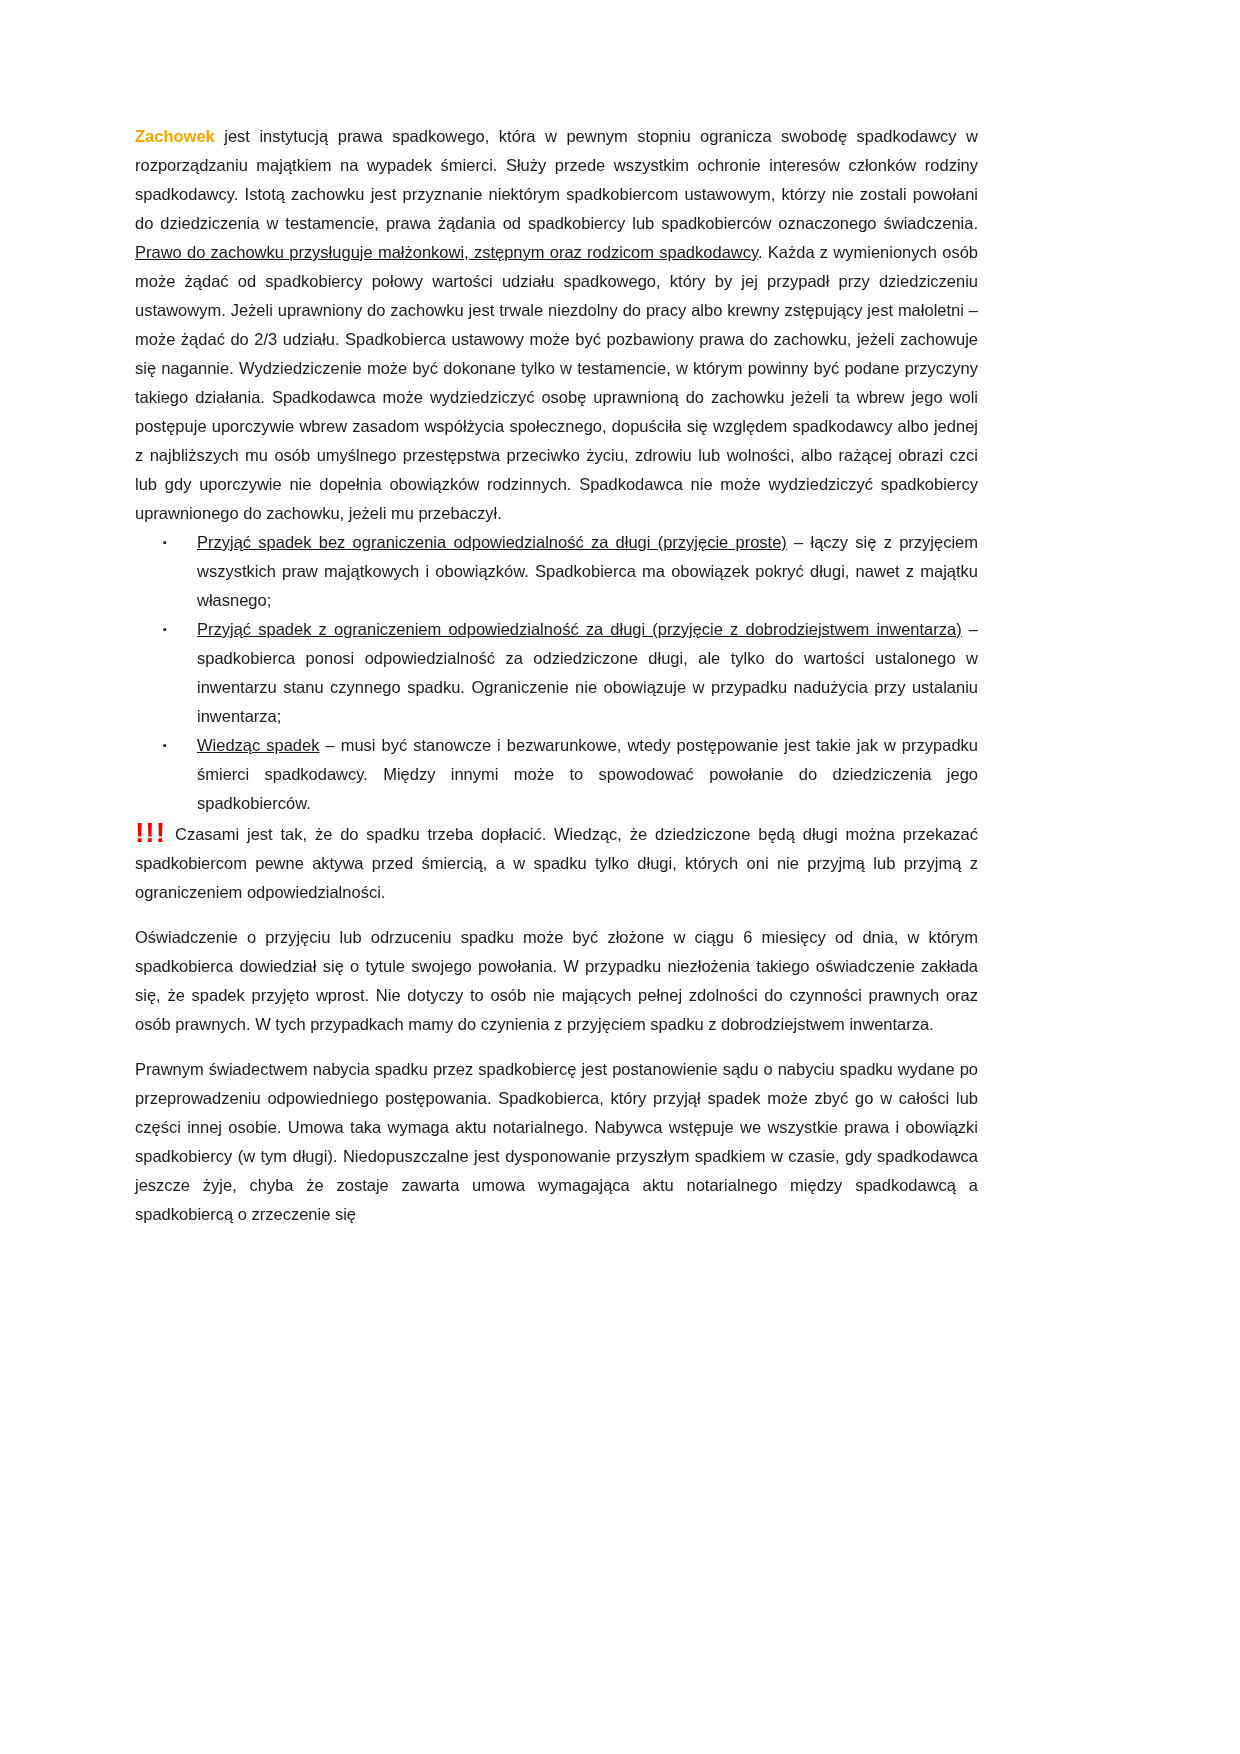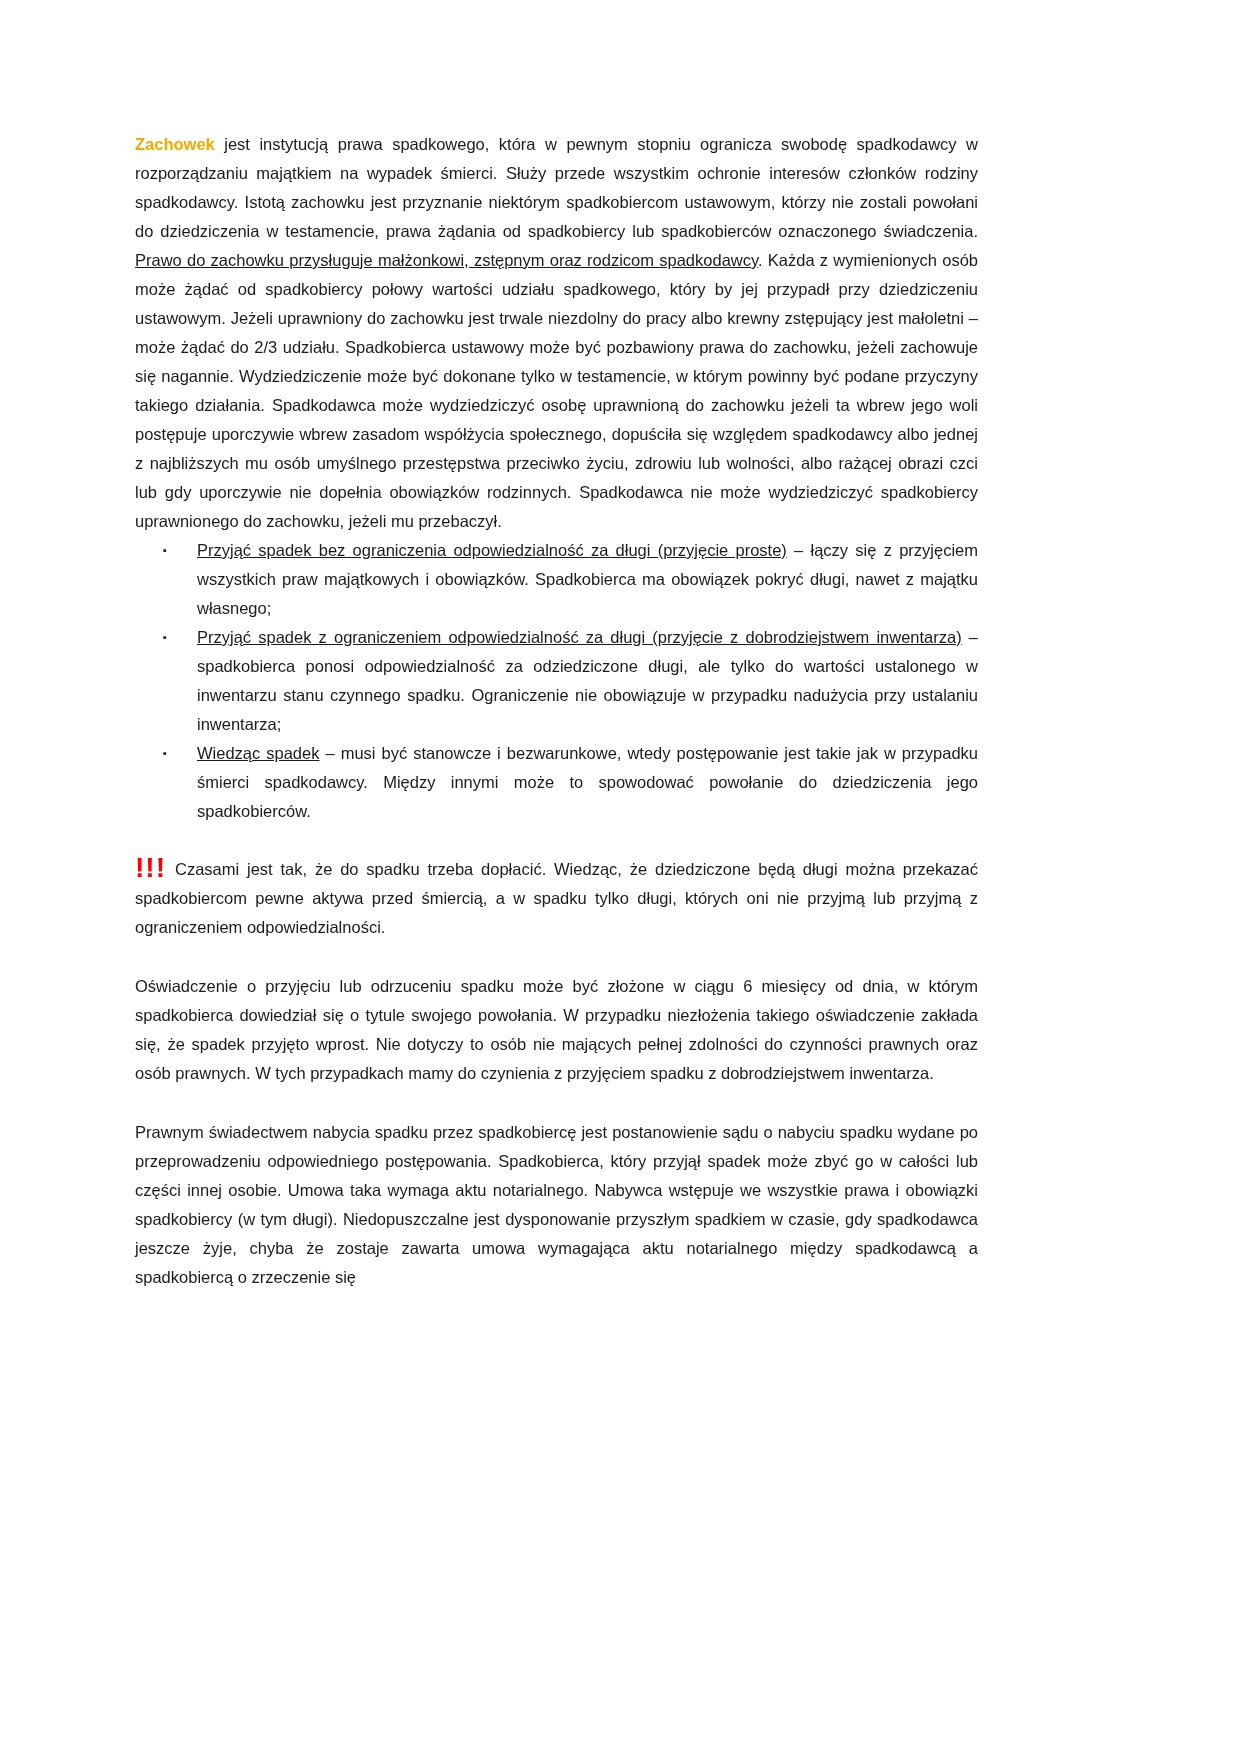--- a/index.html
+++ b/index.html
@@ -10,21 +10,21 @@
   body {
     width: 1240px;
     height: 1754px;
     position: relative;
     font-family: "Liberation Sans", sans-serif;
     color: #1b1b1b;
   }
   .page-content {
     position: absolute;
     left: 135px;
-    top: 130px;
+    top: 122px;
     width: 843px;
     font-size: 16.5px;
     line-height: 29px;
     text-align: justify;
   }
   p { margin: 0; }
   .highlight-term {
     color: var(--highlight-color, #F5A800);
     font-weight: bold;
   }
@@ -39,31 +39,31 @@
     position: relative;
     padding-left: 62px;
   }
   .bullet-marker {
     position: absolute;
     left: 28px;
     top: 0;
     font-size: 11px;
     line-height: 29px;
   }
-  .warning-para { margin-top: 27px; }
+  .warning-para { }
   .warning-marker {
     color: var(--warning-color, #FF0000);
     font-weight: bold;
     font-size: 28px;
     line-height: 29px;
     vertical-align: -2px;
     margin-right: 9px;
     letter-spacing: 1px;
   }
-  .body-para { margin-top: 30px; }
+  .body-para { margin-top: 16px; }
 </style>
 </head>
 <body>
 
 <div class="page-content">
 
   <p><span class="highlight-term">Zachowek</span><span> jest instytucją prawa spadkowego, która w pewnym stopniu ogranicza swobodę spadkodawcy w rozporządzaniu majątkiem na wypadek śmierci. Służy przede wszystkim ochronie interesów członków rodziny spadkodawcy. Istotą zachowku jest przyznanie niektórym spadkobiercom ustawowym, którzy nie zostali powołani do dziedziczenia w testamencie, prawa żądania od spadkobiercy lub spadkobierców oznaczonego świadczenia. </span><span class="underlined">Prawo do zachowku przysługuje małżonkowi, zstępnym oraz rodzicom spadkodawcy</span><span>. Każda z wymienionych osób może żądać od spadkobiercy połowy wartości udziału spadkowego, który by jej przypadł przy dziedziczeniu ustawowym. Jeżeli uprawniony do zachowku jest trwale niezdolny do pracy albo krewny zstępujący jest małoletni – może żądać do 2/3 udziału. Spadkobierca ustawowy może być pozbawiony prawa do zachowku, jeżeli zachowuje się nagannie. Wydziedziczenie może być dokonane tylko w testamencie, w którym powinny być podane przyczyny takiego działania. Spadkodawca może wydziedziczyć osobę uprawnioną do zachowku jeżeli ta wbrew jego woli postępuje uporczywie wbrew zasadom współżycia społecznego, dopuściła się względem spadkodawcy albo jednej z najbliższych mu osób umyślnego przestępstwa przeciwko życiu, zdrowiu lub wolności, albo rażącej obrazi czci lub gdy uporczywie nie dopełnia obowiązków rodzinnych. Spadkodawca nie może wydziedziczyć spadkobiercy uprawnionego do zachowku, jeżeli mu przebaczył.</span></p>
 
 
   <ul class="decision-list">

